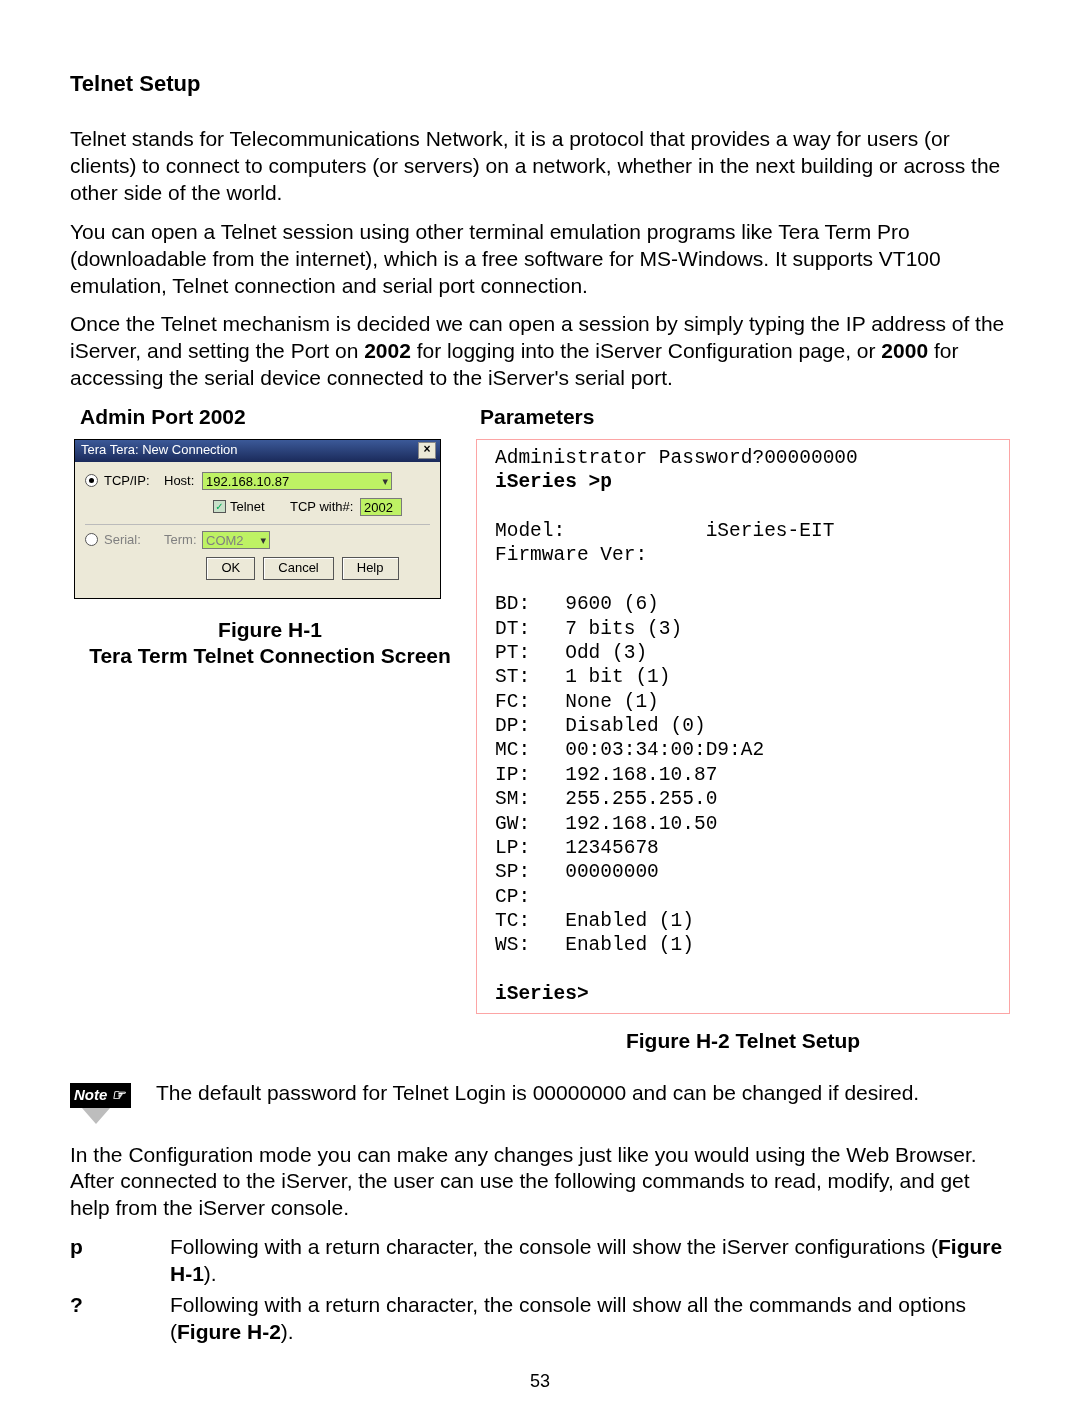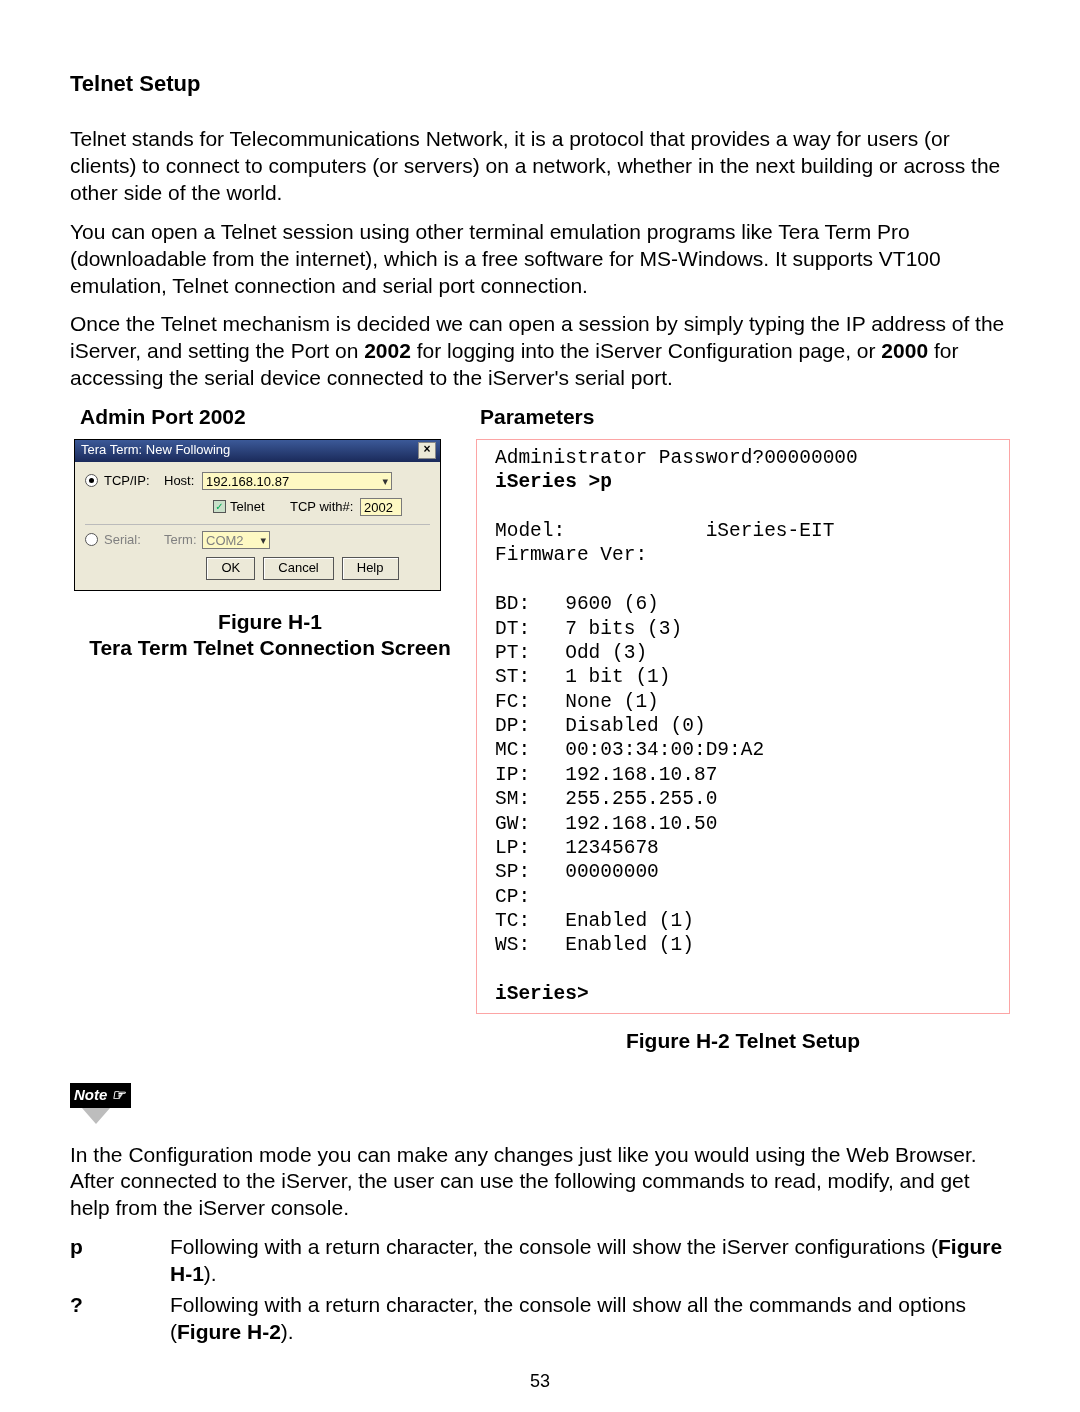--- a/index.html
+++ b/index.html
@@ -45,26 +45,26 @@
   }
   .titlebar .closebtn {
     background: #ece9d8;
     color: #000;
     border: 1px solid #888;
     width: 16px; height: 15px;
     font-size: 12px; line-height: 12px;
     text-align: center;
     font-weight: bold;
   }
-  .dlgbody { padding: 10px 10px 4px 10px; }
+  .dlgbody { padding: 10px 10px 12px 10px; }
   .row { display: flex; align-items: center; margin-bottom: 8px; }
   .radio { width: 11px; height: 11px; border: 1px solid #555; border-radius: 50%; margin-right: 6px; display: inline-flex; align-items:center; justify-content:center; background:#fff;}
   .radio.checked::after { content:""; width:5px; height:5px; background:#000; border-radius:50%; }
   .lbl { color:#000; }
-  .field { background:#fef9c3; border:1px solid #7a7a7a; padding:1px 3px; height:18px; box-sizing:border-box; }
+  .field { background:#bef264; border:1px solid #7a7a7a; padding:1px 3px; height:18px; box-sizing:border-box; }
   .dropdown { position:relative; }
   .dropdown::after { content:"▾"; position:absolute; right:3px; top:1px; font-size:11px; color:#333; }
   .chk { width:11px; height:11px; border:1px solid #555; background:#c9e0c9; display:inline-flex; align-items:center; justify-content:center; margin-right:4px; font-size:10px; color:#0a5; }
   .chk::after{content:"✓"; font-size:10px; line-height:10px;}
   .greyed { color:#808080; }
   .btnrow { display:flex; justify-content:center; gap:8px; margin:6px 0 6px 90px; }
   .btn { border:1px solid #555; background:#ece9d8; padding:2px 14px; font-size:13px; box-shadow: 1px 1px 0 #fff inset; }
   .sep { border-top:1px solid #bbb; margin:6px 0; }
 
   .fig-cap { text-align:center; font-weight:bold; margin-top:18px; font-size:21px; }
@@ -118,21 +118,21 @@
 
 <div class="subheads">
   <div class="left">Admin Port 2002</div>
   <div class="right">Parameters</div>
 </div>
 
 <div class="two-col">
   <div class="col-left">
     <div class="dialog">
       <div class="titlebar">
-        <span>Tera Term: New Following</span>
+        <span>Tera Tera: New Connection</span>
         <span class="closebtn">×</span>
       </div>
       <div class="dlgbody">
         <div class="row">
           <span class="radio checked"></span>
           <span class="lbl" style="width:60px;">TCP/IP:</span>
           <span class="lbl" style="width:38px;">Host:</span>
           <span class="field dropdown" style="width:190px;">192.168.10.87</span>
         </div>
         <div class="row" style="margin-left:128px;">
@@ -187,20 +187,21 @@
 <span class="b">iSeries&gt;</span></div>
     <div class="fig-cap-r">Figure H-2  Telnet Setup</div>
   </div>
 </div>
 
 <div class="noteblock">
   <div class="notetag-wrap">
     <div class="notetag">Note ☞</div>
     <div class="notetri"></div>
   </div>
+  <div class="notetext">The default password for Telnet Login is 00000000 and can be changed if desired.</div>
 </div>
 
 <div class="para" style="margin-top:18px;">In the Configuration mode you can make any changes just like you would using the Web Browser.  After connected to the iServer, the user can use the following commands to read, modify, and get help from the iServer console.</div>
 
 <div class="cmdlist">
   <div class="cmdrow">
     <div class="cmdkey">p</div>
     <div class="cmdval">
       <span>Following with a return character, the console will show the iServer configurations (</span><b>Figure H-1</b><span>).</span>
     </div>

